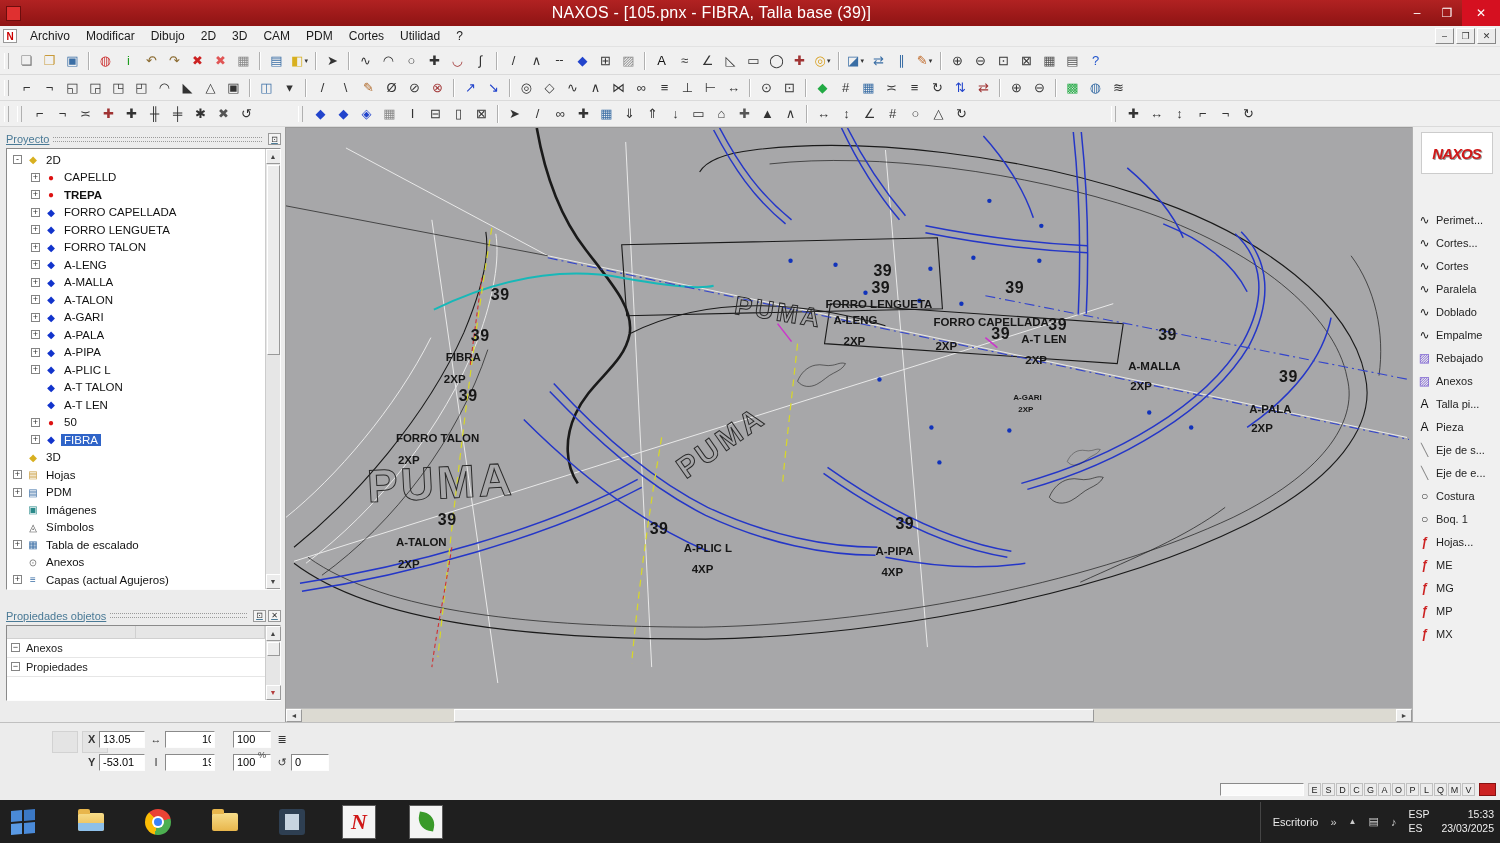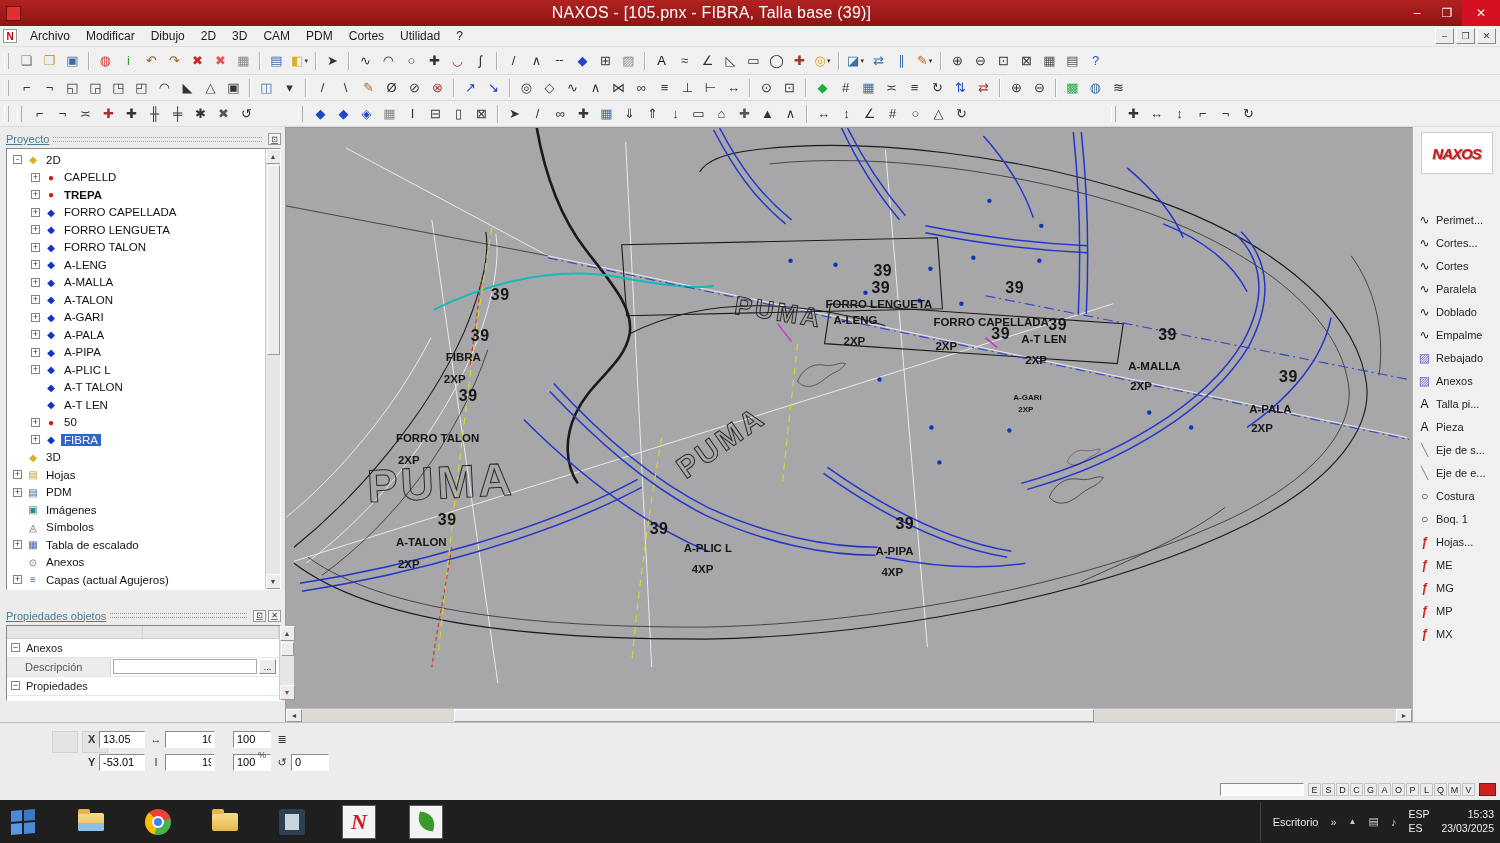--- a/index.html
+++ b/index.html
@@ -770,25 +770,20 @@
         </div>
         <div class="props-body sunken">
           <div class="props-grid">
             <div class="pg-headrow">
               <span class="pg-headcell"></span>
               <span class="pg-headcell"></span>
             </div>
             <div class="pg-row">
               <span class="pg-minus">−</span>
               <span>Anexos</span>
-            </div>
-            <div class="pg-row desc">
-              <span class="pg-label">Descripción</span>
-              <input class="pg-input" readonly="" value="" style="">
-              <button class="pg-more">...</button>
             </div>
             <div class="pg-row">
               <span class="pg-minus">−</span>
               <span>Propiedades</span>
             </div>
           </div>
           <div class="vscroll small">
             <span class="sarr">▲</span>
             <span class="sthumb"></span>
             <span class="sarr bottom">▼</span>

